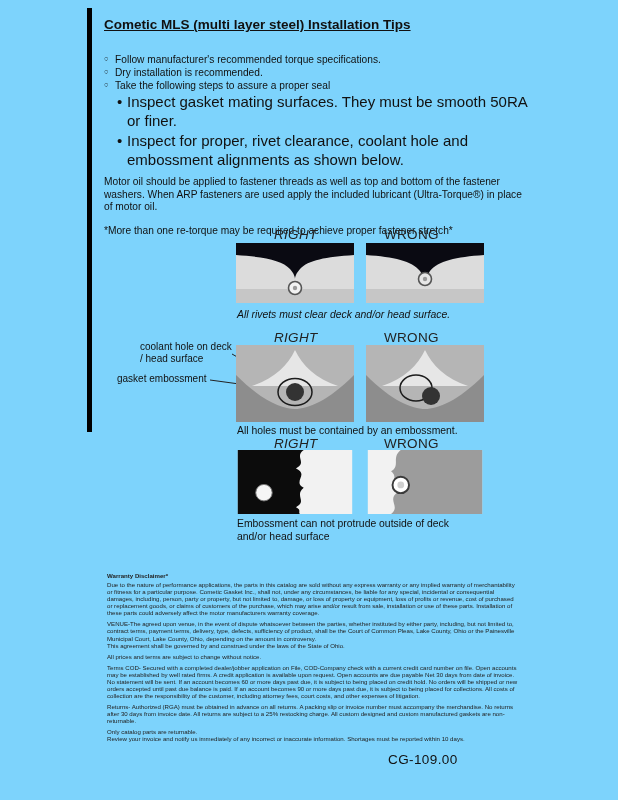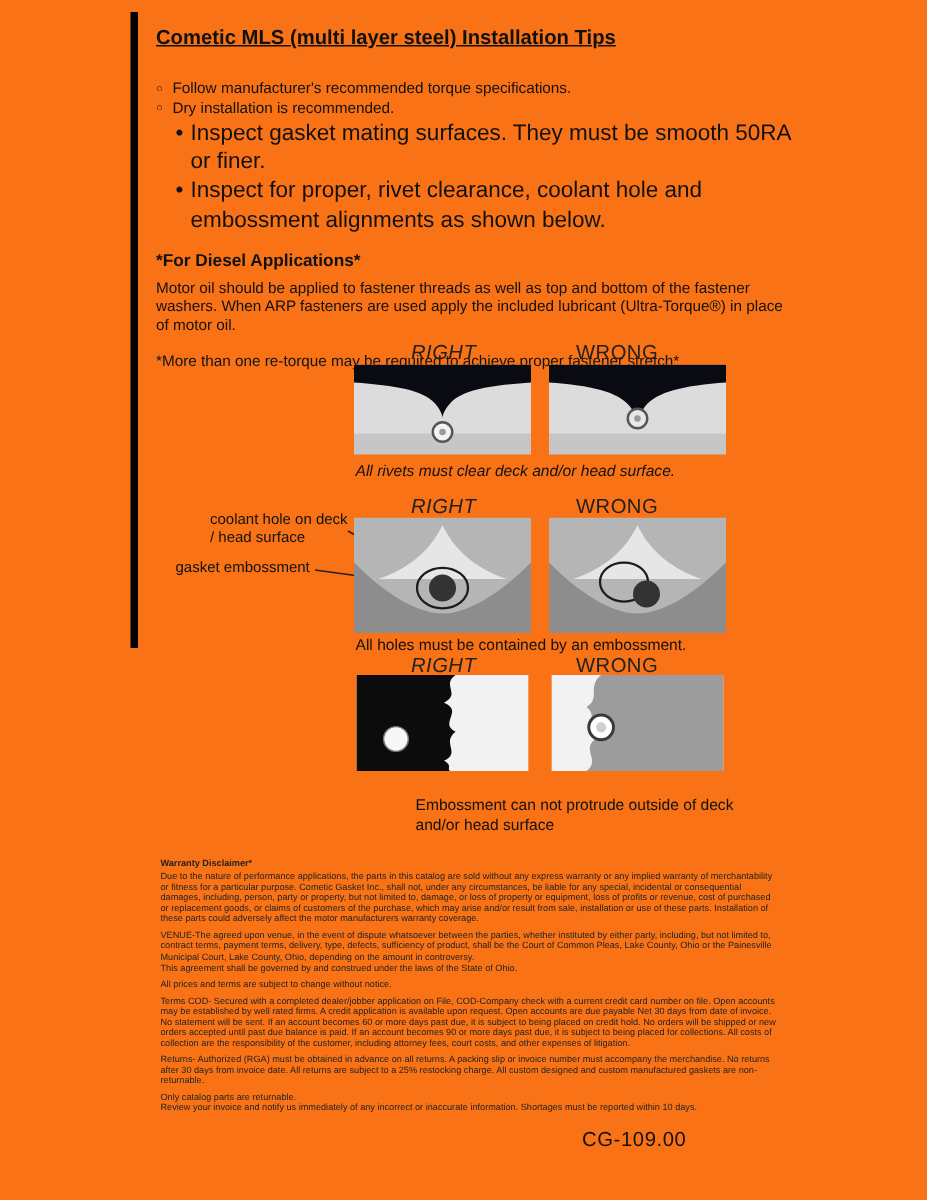--- a/index.html
+++ b/index.html
@@ -1,19 +1,19 @@
 <!DOCTYPE html>
 <html><head>
 <meta charset="utf-8">
 <style>
   * { margin:0; padding:0; box-sizing:border-box; }
   html,body { background:#888; }
   .page {
     position:relative; width:618px; height:800px; margin:0 auto;
-    background:#f97316; color:#111;
+    background:#7dd3fc; color:#111;
     font-family:"Liberation Sans", sans-serif;
     overflow:hidden;
   }
   .edge-bar { position:absolute; left:87px; top:8px; width:5px; height:424px; background:#000; }
 
   
   .content { position:absolute; left:104px; top:17px; width:428px; }
   .title { font-size:13.5px; font-weight:bold; text-decoration:underline; margin-bottom:7px; }
   .tips { list-style:none; font-size:10.2px; line-height:1.28;margin-top:21px; }
   .tips li { position:relative; padding-left:11px; }
@@ -36,21 +36,21 @@
   .p1l { left:236px; top:243px; height:60px; }
   .p1r { left:366px; top:243px; height:60px; }
   .p2l { left:236px; top:345px; height:77px; }
   .p2r { left:366px; top:345px; height:77px; }
   .p3l { left:236px; top:450px; height:64px; }
   .p3r { left:366px; top:450px; height:64px; }
 
   .cap { position:absolute; font-size:10.4px; line-height:1.22; color:#111; }
   .cap1 { left:237px; top:309px;font-style:italic; }
   .cap2 { left:237px; top:425px; }
-  .cap3 { left:237px; top:532px; width:225px;margin-left:40px; }
+  .cap3 { left:237px; top:518px; width:225px; }
 
   .lbl { position:absolute; font-size:10px; line-height:1.16; color:#111; }
   .lbl-coolant { left:140px; top:341px; width:94px; }
   .lbl-emboss  { left:117px; top:373px; white-space:nowrap; }
   .pointer-lines { position:absolute; left:204px; top:342px; width:100px; height:56px; pointer-events:none; }
 
   
   .legal { position:absolute; left:107px; top:572px; width:412px; font-size:6.1px; line-height:1.16; color:#222; }
   .legal .legal-h { font-weight:bold; margin-bottom:2px; }
   .legal p { margin-bottom:4px; }
@@ -63,26 +63,26 @@
 
 <div class="page">
 
   <div class="edge-bar"></div>
 
   <div class="content">
     <h1 class="title">Cometic MLS (multi layer steel) Installation Tips</h1>
     <ul class="tips">
       <li>Follow manufacturer's recommended torque specifications.</li>
       <li>Dry installation is recommended.</li>
+      <li>Take the following steps to assure a proper seal</li>
     </ul>
     <ul class="subtips">
       <li>Inspect gasket mating surfaces.  They must be smooth 50RA or finer.</li>
       <li>Inspect for proper, rivet clearance, coolant hole and embossment alignments as shown below.</li>
     </ul>
-    <h2 class="diesel-h">*For Diesel Applications*</h2>
     <p class="para">Motor oil should be applied to fastener threads as well as top and bottom of the fastener washers. When ARP fasteners are used apply the included lubricant (Ultra-Torque®) in place of motor oil.</p>
     <p class="note">*More than one re-torque may be required to achieve proper fastener stretch*</p>
   </div>
 
   <div class="hdr hx-l hy-1">RIGHT</div>
   <div class="hdr hx-r hy-1">WRONG</div>
 
   <div class="panel p1l">
     <svg viewBox="0 0 118 60">
       <rect width="118" height="60" fill="#dcdcdc"></rect>

